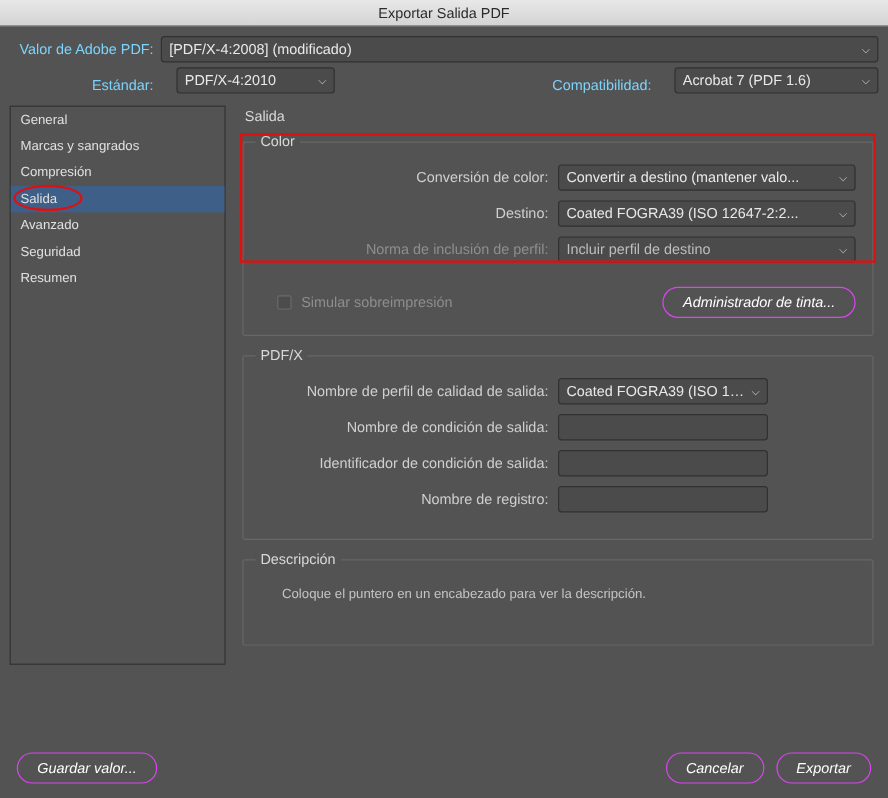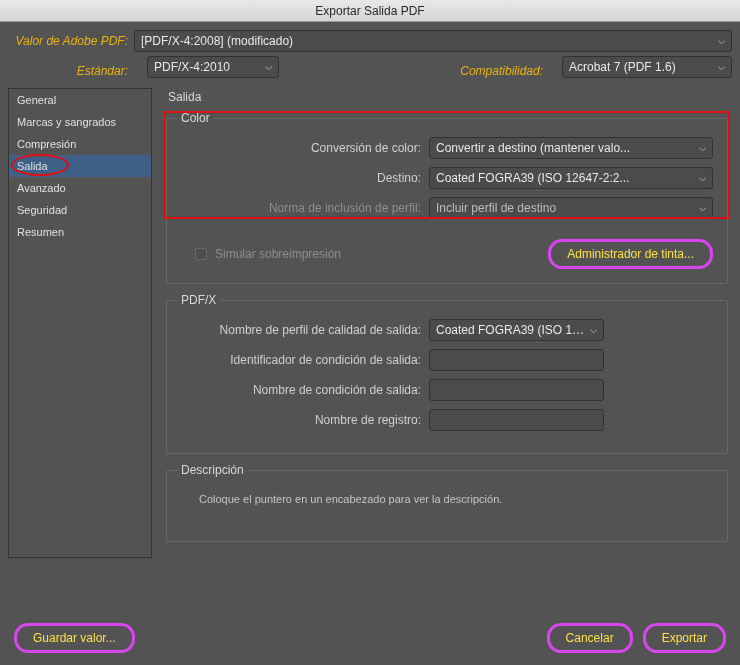--- a/index.html
+++ b/index.html
@@ -1,43 +1,43 @@
 <!DOCTYPE html>
 <html><head>
 <meta charset="utf-8">
 <style>
 * { box-sizing: border-box; margin: 0; padding: 0; font-family: -apple-system, "Helvetica Neue", Arial, sans-serif; }
 body { background: #535353; width: 740px; height: 665px; overflow: hidden; font-size: 12px; color: #d8d8d8; }
 .titlebar { height: 22px; background: linear-gradient(#e8e8e8,#d4d4d4); color: #2b2b2b; text-align: center; line-height: 22px; font-size: 12px; border-bottom: 1px solid #9a9a9a; }
 .toprow { display: flex; align-items: center; padding: 8px 8px 4px 8px; gap: 6px; }
 .toprow2 { display: flex; align-items: flex-end; padding: 0 8px 10px 8px; gap: 19px; }
-.label-right { text-align: right; color: #eab308; white-space: nowrap; font-style: italic; }
+.label-right { text-align: right; color: #7dd3fc; white-space: nowrap; }
 .dropdown { background: #4b4b4b; border: 1px solid #313131; border-radius: 3px; height: 22px; display: flex; align-items: center; padding: 0 6px; position: relative; color: #e8e8e8; }
 .dropdown .chev { margin-left: auto; font-size: 9px; color: #cecece; }
 .content { display: flex; padding: 0 8px; gap: 10px; }
-.sidebar { width: 144px; border: 1px solid #333; background: #535353; padding: 0; }
+.sidebar { width: 180px; border: 1px solid #333; background: #535353; padding: 0; }
 .sidebar-item { padding: 5px 8px; color: #e0e0e0; cursor: default; font-size: 11px; }
 .sidebar-item.active { background: #3e5f87; position: relative; }
 .ellipse { position: absolute; left: 2px; top: -1px; width: 58px; height: 22px; border: 2px solid #d11; border-radius: 50%; pointer-events: none; }
 .main { flex: 1; padding: 0 4px; }
 .main-title { color: #d8d8d8; margin: 2px 0 14px 2px; font-size: 12px; }
 .fieldset { border: 1px solid #676767; border-radius: 2px; padding: 18px 14px 14px 14px; position: relative; margin-bottom: 16px; }
 .fieldset .legend { position: absolute; top: -8px; left: 10px; background: #535353; padding: 0 4px; color: #d8d8d8; font-size: 12px; }
 .redbox { border: 2px solid #d11; position: absolute; left: -3px; right: -3px; top: -8px; height: 108px; pointer-events: none; }
 .formrow { display: flex; align-items: center; margin-bottom: 8px; gap: 8px; }
 .formrow .lbl { flex: 0 0 240px; text-align: right; color: #cfcfcf; font-size: 12px; }
 .formrow.dim .lbl { color: #8e8e8e; }
 .select { flex: 1; background: #4b4b4b; border: 1px solid #313131; border-radius: 3px; height: 22px; display: flex; align-items: center; padding: 0 6px; color: #e8e8e8; font-size: 12px; overflow: hidden; }
 .select .txt { white-space: nowrap; overflow: hidden; text-overflow: ellipsis; flex: 1; }
 .select .chev { font-size: 9px; color: #cecece; margin-left: 4px; }
 .select.dim { color: #bdbdbd; }
 .cb-row { display: flex; align-items: center; gap: 8px; padding-left: 14px; text-align: right; }
 .checkbox { width: 12px; height: 12px; border: 1px solid #6a6a6a; border-radius: 2px; background: #4c4c4c; }
 .cb-label { color: #8e8e8e; }
-.pillbtn { border: 3px solid #d946ef; border-radius: 14px; padding: 5px 16px; background: transparent; color: #fde047; font-size: 12px; cursor: default; white-space: nowrap; }
+.pillbtn { border: 1px solid #d946ef; border-radius: 14px; padding: 5px 16px; background: transparent; color: #ffffff; font-size: 12px; cursor: default; white-space: nowrap; font-style: italic; }
 .sim-row { display: flex; align-items: center; justify-content: space-between; margin-top: 20px; }
 .textinput { flex: 1; max-width: 175px; background: #4b4b4b; border: 1px solid #313131; border-radius: 3px; height: 22px; }
 .desc-text { color: #c4c4c4; font-size: 11px; padding: 4px 0 22px 18px; }
 .footer { position: absolute; left: 0; right: 0; bottom: 0; padding: 0 14px 12px 14px; display: flex; align-items: center; }
 .footer .spacer { flex: 1; }
 </style>
 </head>
 <body>
 
 <div class="titlebar">Exportar Salida PDF</div>
@@ -119,25 +119,25 @@
     <div class="fieldset">
       <span class="legend">PDF/X</span>
       <div class="formrow">
         <div class="lbl">Nombre de perfil de calidad de salida:</div>
         <div class="select" style="max-width:175px">
           <span class="txt">Coated FOGRA39 (ISO 126...</span>
           <span class="chev">⌵</span>
         </div>
       </div>
       <div class="formrow">
-        <div class="lbl">Identificador de condición de salida:</div>
+        <div class="lbl">Nombre de condición de salida:</div>
         <div class="textinput"></div>
       </div>
       <div class="formrow">
-        <div class="lbl">Nombre de condición de salida:</div>
+        <div class="lbl">Identificador de condición de salida:</div>
         <div class="textinput"></div>
       </div>
       <div class="formrow">
         <div class="lbl">Nombre de registro:</div>
         <div class="textinput"></div>
       </div>
     </div>
 
     <div class="fieldset">
       <span class="legend">Descripción</span>

